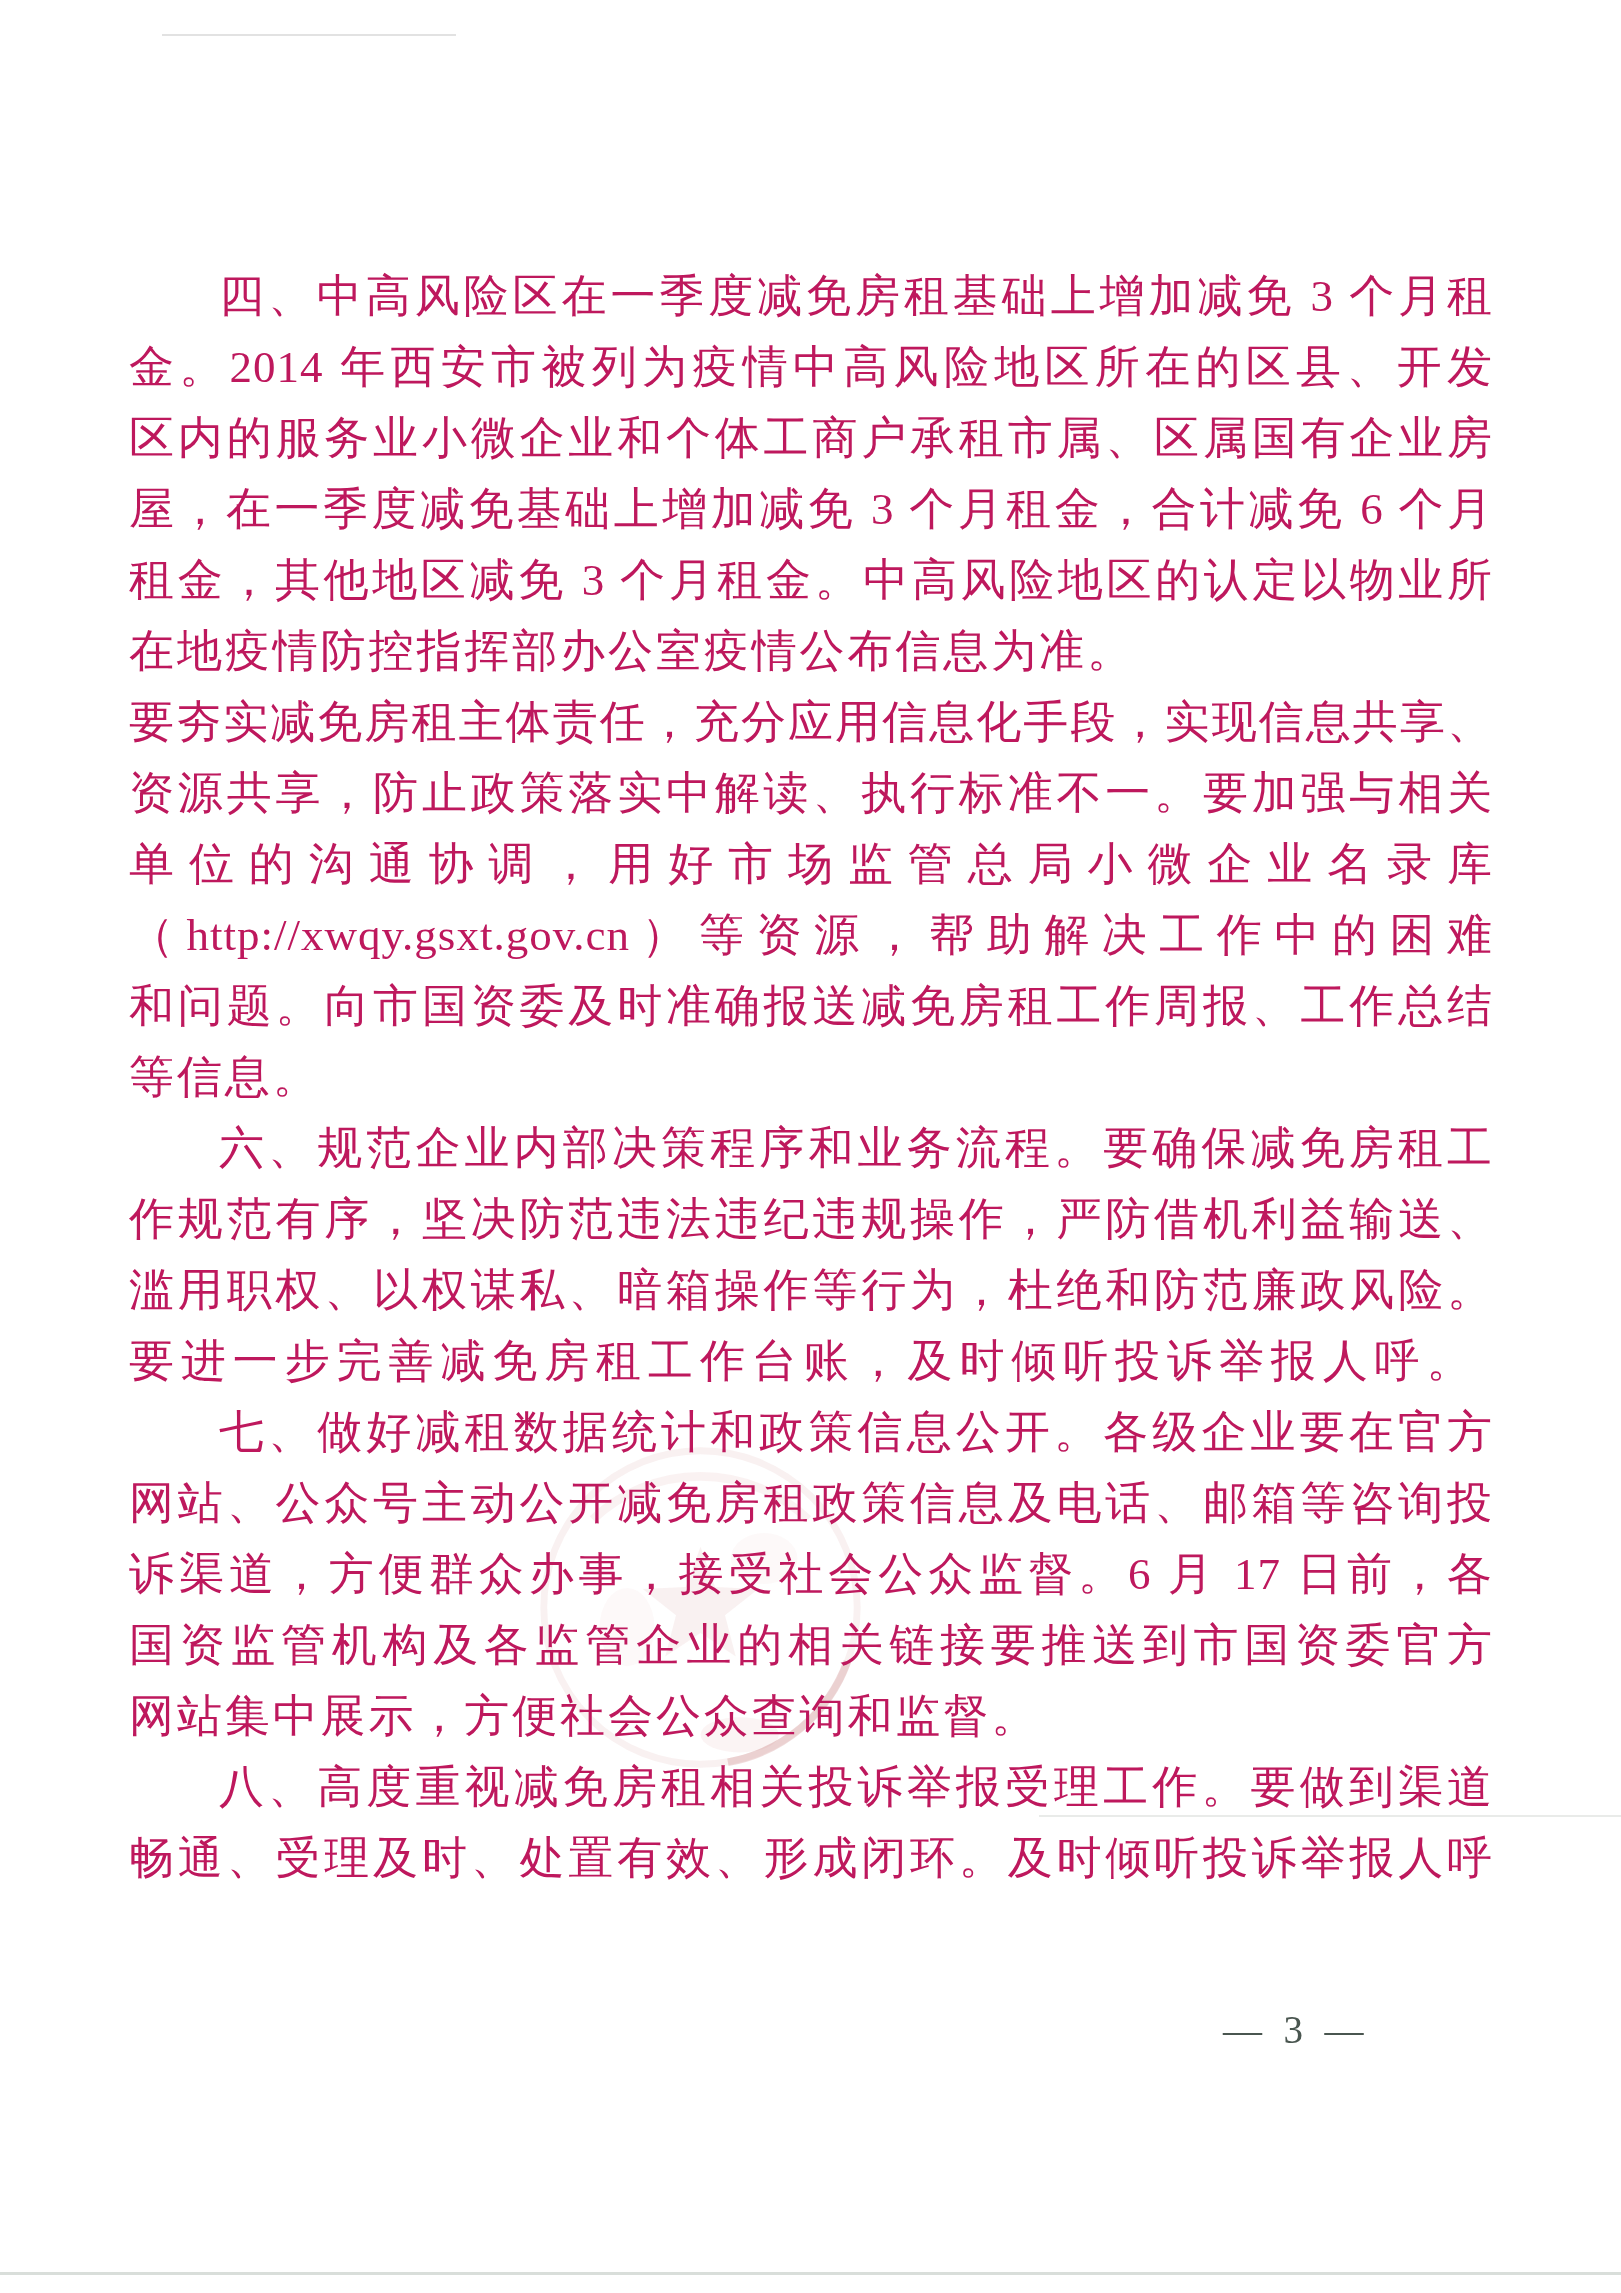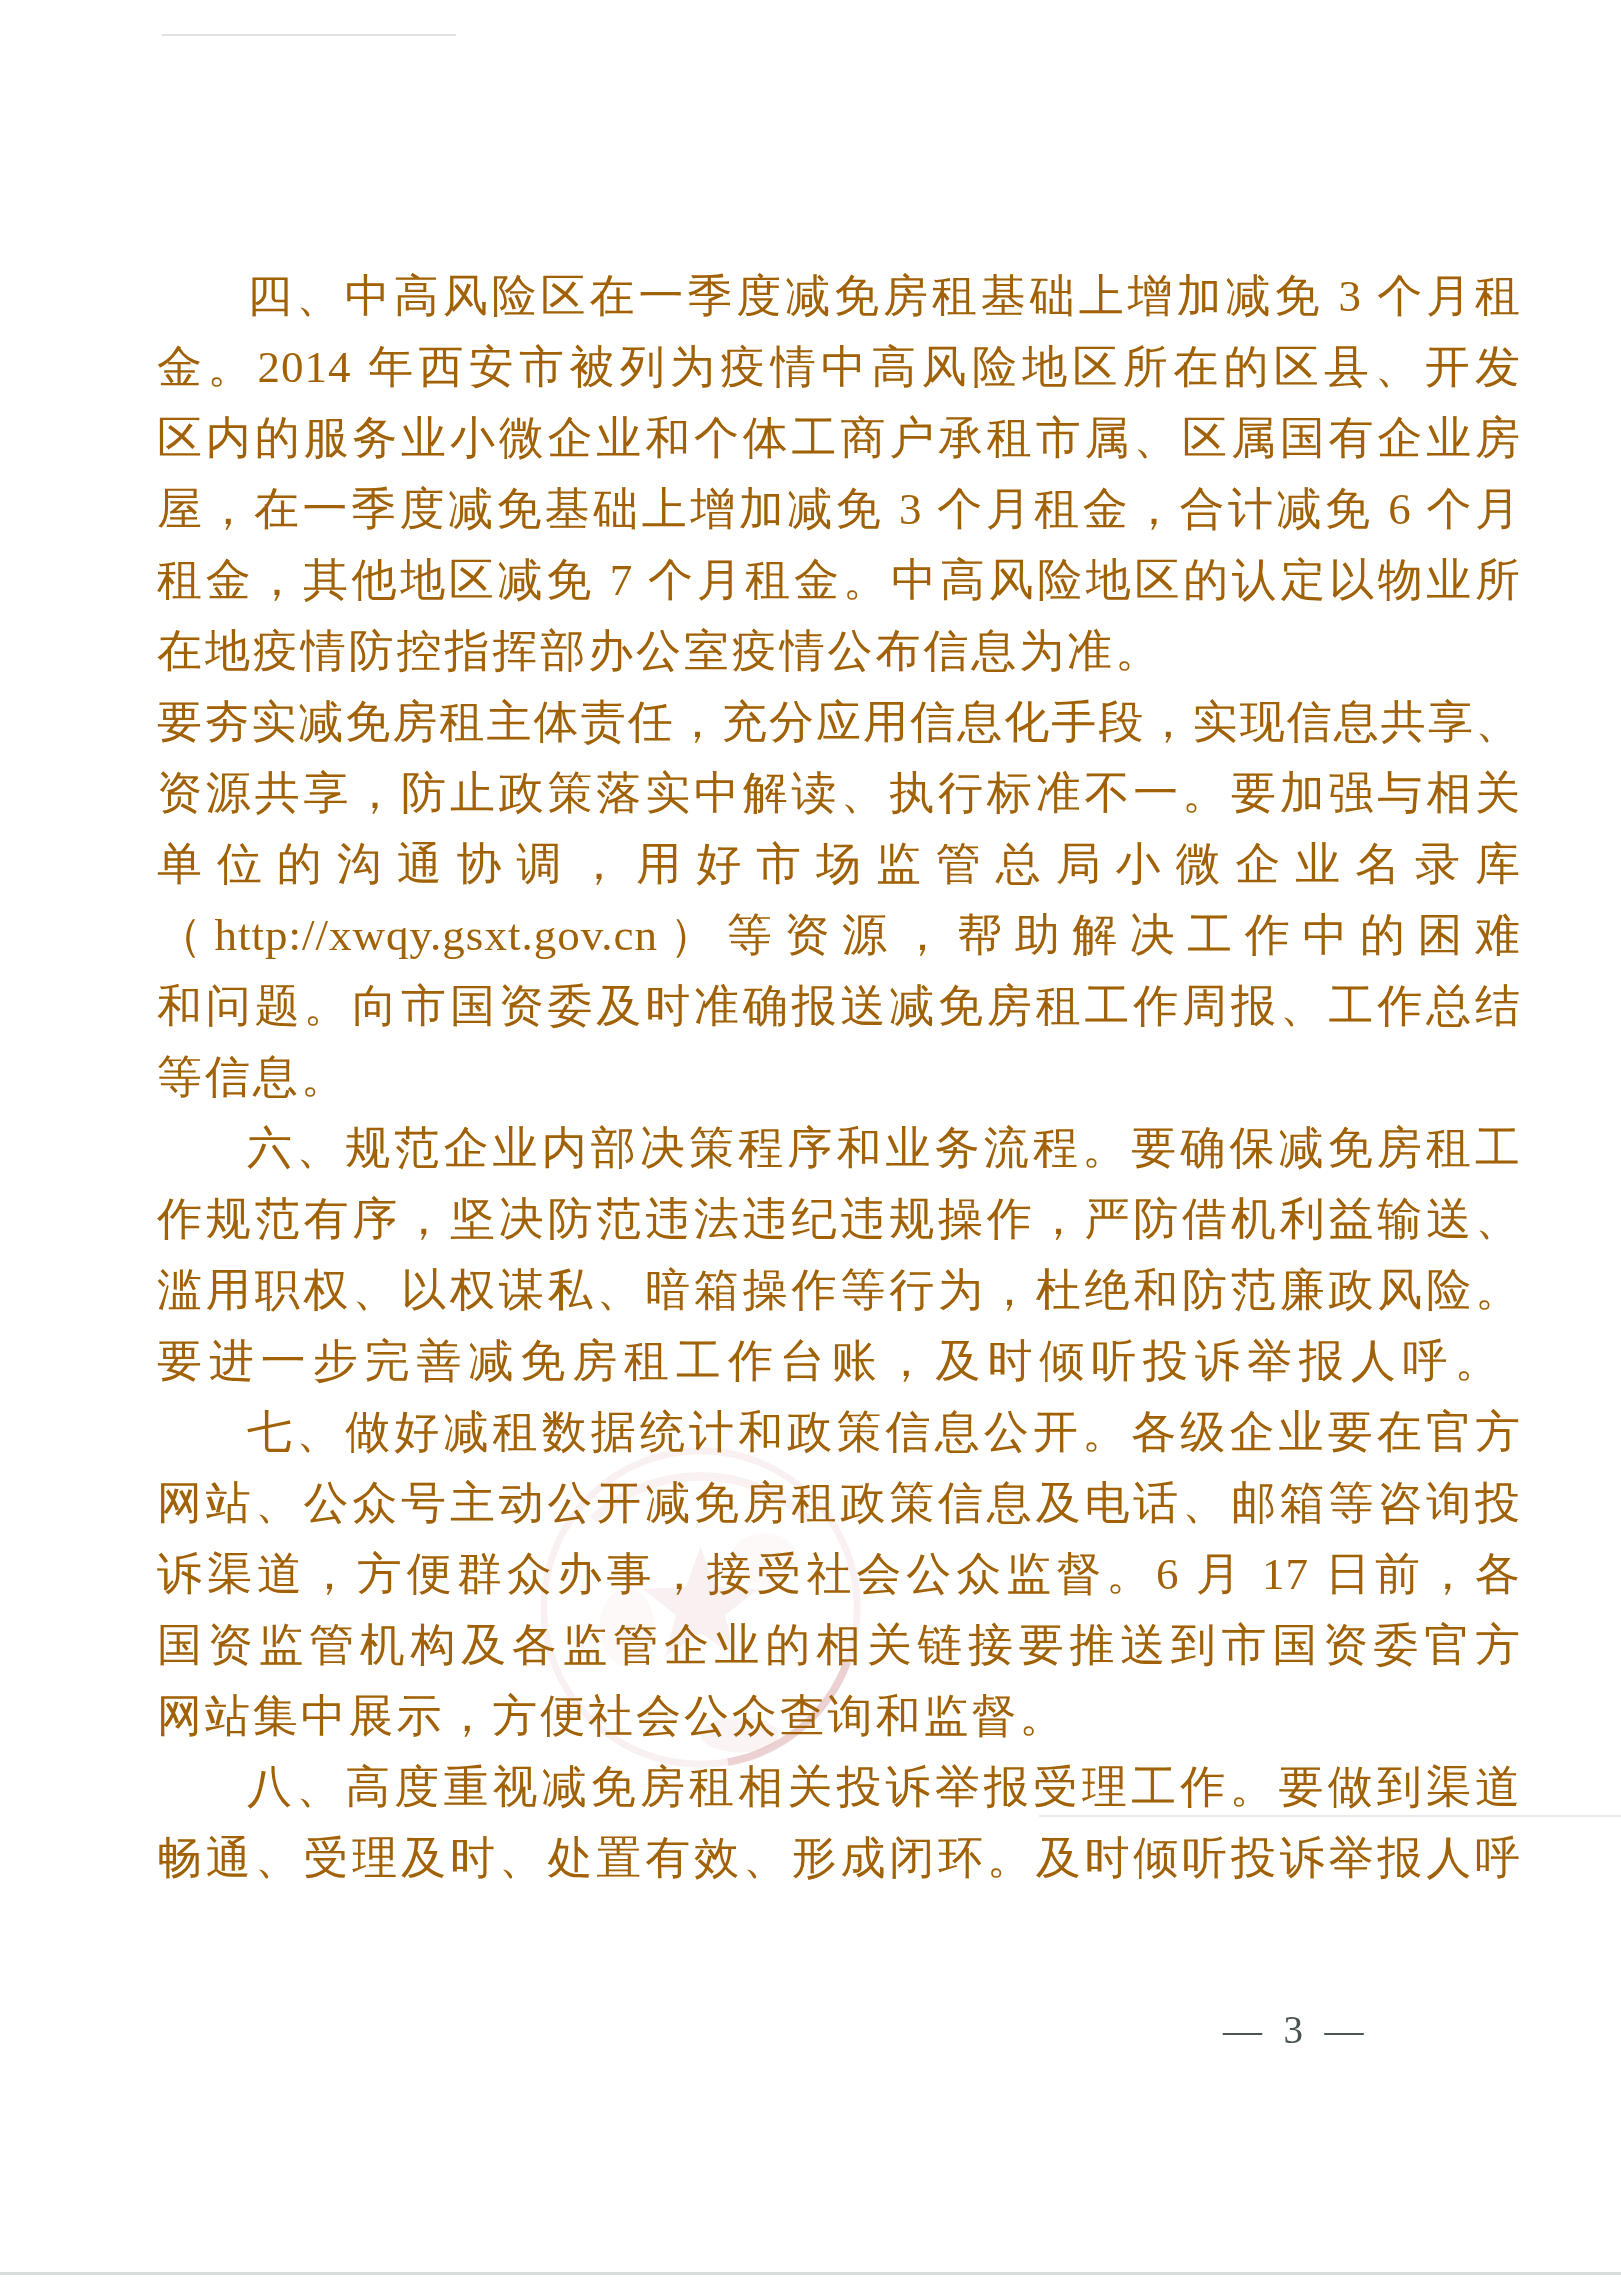--- a/index.html
+++ b/index.html
@@ -17,23 +17,22 @@
   .page {
     position: absolute;
     inset: 0;
     background: #ffffff;
   }
   .doc-body {
     position: absolute;
     left: 129px;
     top: 261px;
     width: 1364px;
-    color: #a16207;
+    color: #be185d;
     font-size: 45px;
-    margin-left: 28px;
   }
   .line {
     height: 71px;
     line-height: 71px;
     white-space: nowrap;
     letter-spacing: 2.9px;
   }
   .line.fill {
     white-space: normal;
     text-align: justify;
@@ -109,21 +108,21 @@
     <ellipse cx="95" cy="190" rx="28" ry="40" fill="#d99a94" opacity="0.06"></ellipse>
     <ellipse cx="235" cy="120" rx="34" ry="26" fill="#d99a94" opacity="0.06"></ellipse>
     <ellipse cx="210" cy="300" rx="40" ry="18" fill="#c87272" opacity="0.08"></ellipse>
   </svg>
 
   <section class="doc-body">
       <div class="line fill indent">四、中高风险区在一季度减免房租基础上增加减免 3 个月租</div>
       <div class="line fill">金。2014 年西安市被列为疫情中高风险地区所在的区县、开发</div>
       <div class="line fill">区内的服务业小微企业和个体工商户承租市属、区属国有企业房</div>
       <div class="line fill">屋，在一季度减免基础上增加减免 3 个月租金，合计减免 6 个月</div>
-      <div class="line fill">租金，其他地区减免 7 个月租金。中高风险地区的认定以物业所</div>
+      <div class="line fill">租金，其他地区减免 3 个月租金。中高风险地区的认定以物业所</div>
       <div class="line">在地疫情防控指挥部办公室疫情公布信息为准。</div>
       <div class="line fill">要夯实减免房租主体责任，充分应用信息化手段，实现信息共享、</div>
       <div class="line fill">资源共享，防止政策落实中解读、执行标准不一。要加强与相关</div>
       <div class="line fill">单位的沟通协调，用好市场监管总局小微企业名录库</div>
       <div class="line fill">（http://xwqy.gsxt.gov.cn）等资源，帮助解决工作中的困难</div>
       <div class="line fill">和问题。向市国资委及时准确报送减免房租工作周报、工作总结</div>
       <div class="line">等信息。</div>
       <div class="line fill indent">六、规范企业内部决策程序和业务流程。要确保减免房租工</div>
       <div class="line fill">作规范有序，坚决防范违法违纪违规操作，严防借机利益输送、</div>
       <div class="line fill">滥用职权、以权谋私、暗箱操作等行为，杜绝和防范廉政风险。</div>

